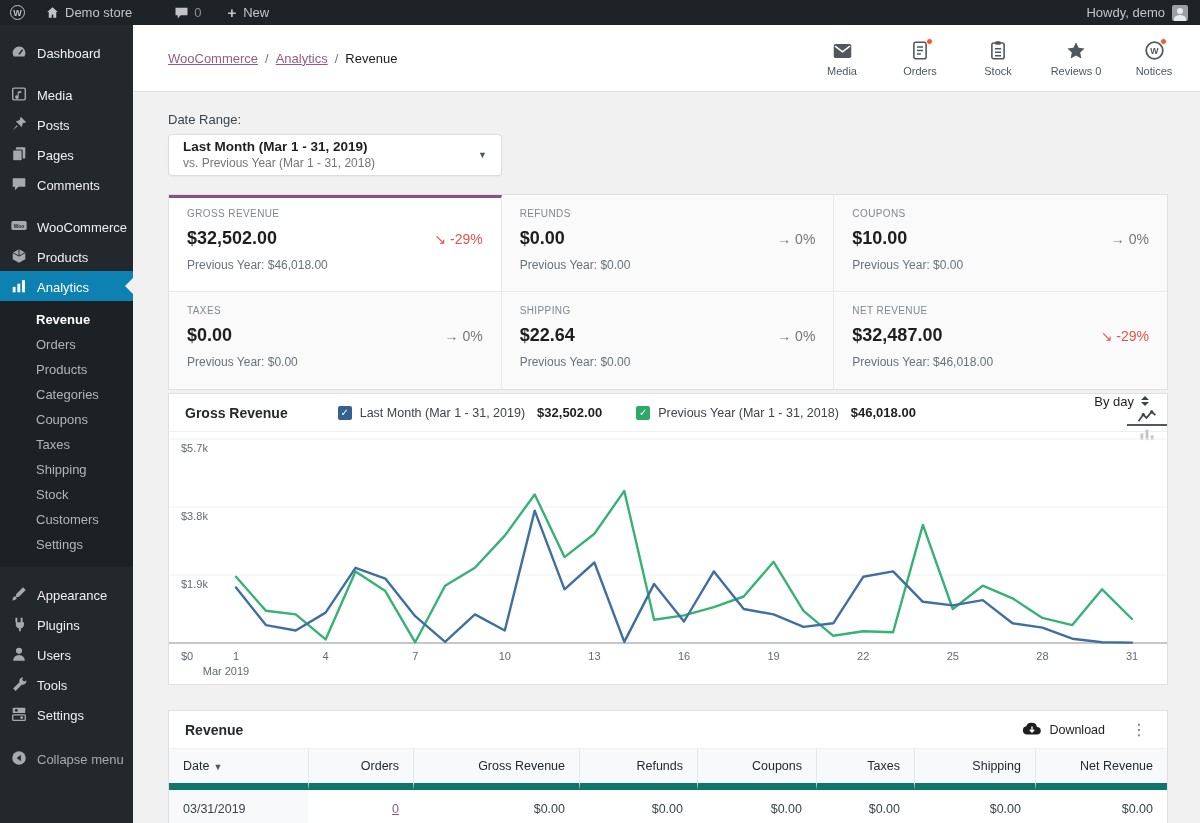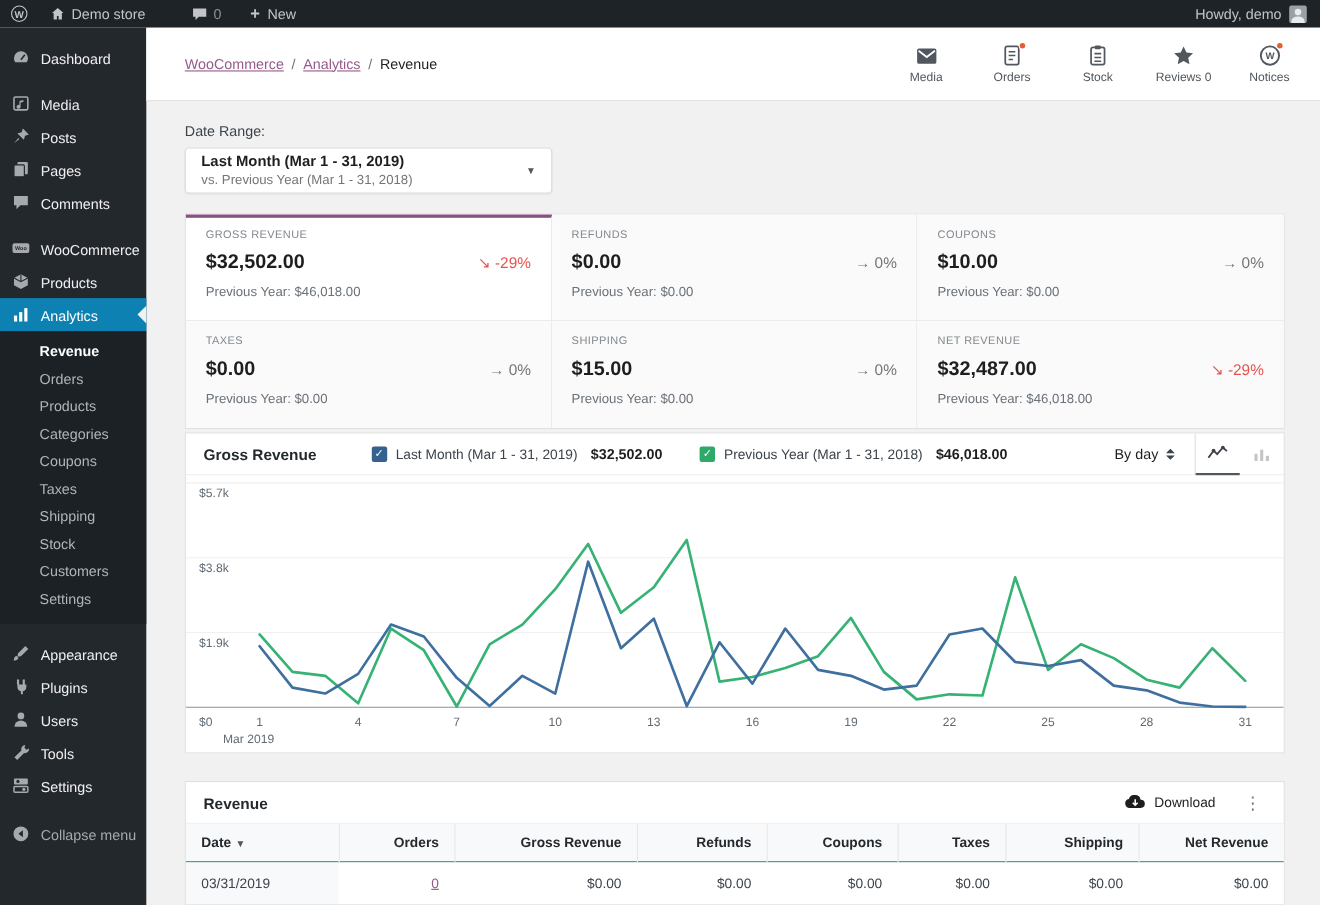--- a/index.html
+++ b/index.html
@@ -64,41 +64,41 @@
   .card-prev { font-size:12px; color:#6a7178; margin-top:9px; }
 
   
   .chart-panel { margin-top:3px; width:1000px; background:#fff; border:1px solid #e0e0e0; }
   .chart-head { height:38px; display:flex; align-items:center; border-bottom:1px solid #f0f0f0; padding-left:16px; }
   .chart-title { font-size:14px; font-weight:bold; color:#24292d; margin-right:50px; }
   .legend-item { display:flex; align-items:center; gap:8px; margin-right:34px; cursor:pointer; }
   .cbox { width:14px; height:14px; border-radius:2px; display:inline-flex; align-items:center; justify-content:center; color:#fff; font-size:10px; }
   .legend-label { font-size:12.5px; color:#3c434a; }
   .legend-value { font-size:13px; font-weight:bold; color:#1e1e1e; margin-left:4px; }
-  .chart-controls { margin-left:auto; display:flex; align-items:center; height:38px; }
+  .chart-controls { margin-left:auto; display:flex; align-items:flex-end; height:38px;flex-direction:column; }
   .interval { display:flex; align-items:center; gap:7px; font-size:13px; color:#1e1e1e; padding:0 18px; cursor:pointer; }
   .sorter { display:inline-flex; flex-direction:column; gap:2px; }
   .sorter i { width:0; height:0; border-left:4px solid transparent; border-right:4px solid transparent; }
   .sorter .up { border-bottom:4px solid #3c434a; }
   .sorter .dn { border-top:4px solid #3c434a; }
   .ctl-divider { width:1px; height:38px; background:#e0e0e0; }
   .type-btn { width:40px; height:38px; display:flex; align-items:center; justify-content:center; cursor:pointer; }
   .type-btn.active { border-bottom:2px solid #50575e; }
   .chart-body { height:252px; }
   .chart-body svg text { font-family:"Liberation Sans","DejaVu Sans",sans-serif; }
 
   
   .table-panel { margin-top:25px; width:1000px; background:#fff; border:1px solid #e0e0e0; border-bottom:none; }
   .table-head { height:38px; display:flex; align-items:center; padding:0 16px; border-bottom:1px solid #f0f0f0; }
   .table-title { font-size:14px; font-weight:bold; color:#24292d; }
   .table-actions { margin-left:auto; display:flex; align-items:center; gap:22px; }
   .download-btn { display:flex; align-items:center; gap:7px; font-size:12.5px; color:#1e1e1e; cursor:pointer; }
   .kebab { font-size:16px; color:#757575; cursor:pointer; padding:0 4px; letter-spacing:0; }
   .tgrid { display:grid; grid-template-columns:139px 105px 166px 118px 119px 98px 121px 132px; }
-  .th { background:#f8f9fa; font-weight:bold; font-size:12.5px; color:#24292d; padding:10px 14px; border-left:1px solid #e6e7e9; border-bottom:1px solid #0f766e; text-align:right; cursor:pointer; }
+  .th { background:#f8f9fa; font-weight:normal; font-size:12.5px; color:#24292d; padding:10px 14px; border-left:1px solid #e6e7e9; border-bottom:7px solid #0f766e; text-align:right; cursor:pointer; }
   .th:first-child { border-left:none; text-align:left; }
   .th .chev { font-size:9px; color:#50575e; margin-left:4px; }
   .td { font-size:12.5px; color:#3c434a; padding:12px 14px; text-align:right; background:#fff; }
   .td:first-child { background:#f8f9fa; text-align:left; }
   .orders-link { color:#95588a; text-decoration:underline; cursor:pointer; }
   .partial-row { height:5px; background:#f0f0f1; border-top:1px solid #e0e0e0; }
 </style>
 </head>
 <body>
 
@@ -345,21 +345,21 @@
       <div class="card-label">TAXES</div>
       <div class="card-mid">
           <span class="card-value">$0.00</span>
           <span class="card-delta">→ 0%</span>
         </div>
       <div class="card-prev">Previous Year: $0.00</div>
     </div>
     <div class="card">
       <div class="card-label">SHIPPING</div>
       <div class="card-mid">
-          <span class="card-value">$15.00</span>
+          <span class="card-value">$22.64</span>
           <span class="card-delta">→ 0%</span>
         </div>
       <div class="card-prev">Previous Year: $0.00</div>
     </div>
     <div class="card">
       <div class="card-label">NET REVENUE</div>
       <div class="card-mid">
           <span class="card-value">$32,487.00</span>
           <span class="card-delta down">↘ -29%</span>
         </div>

